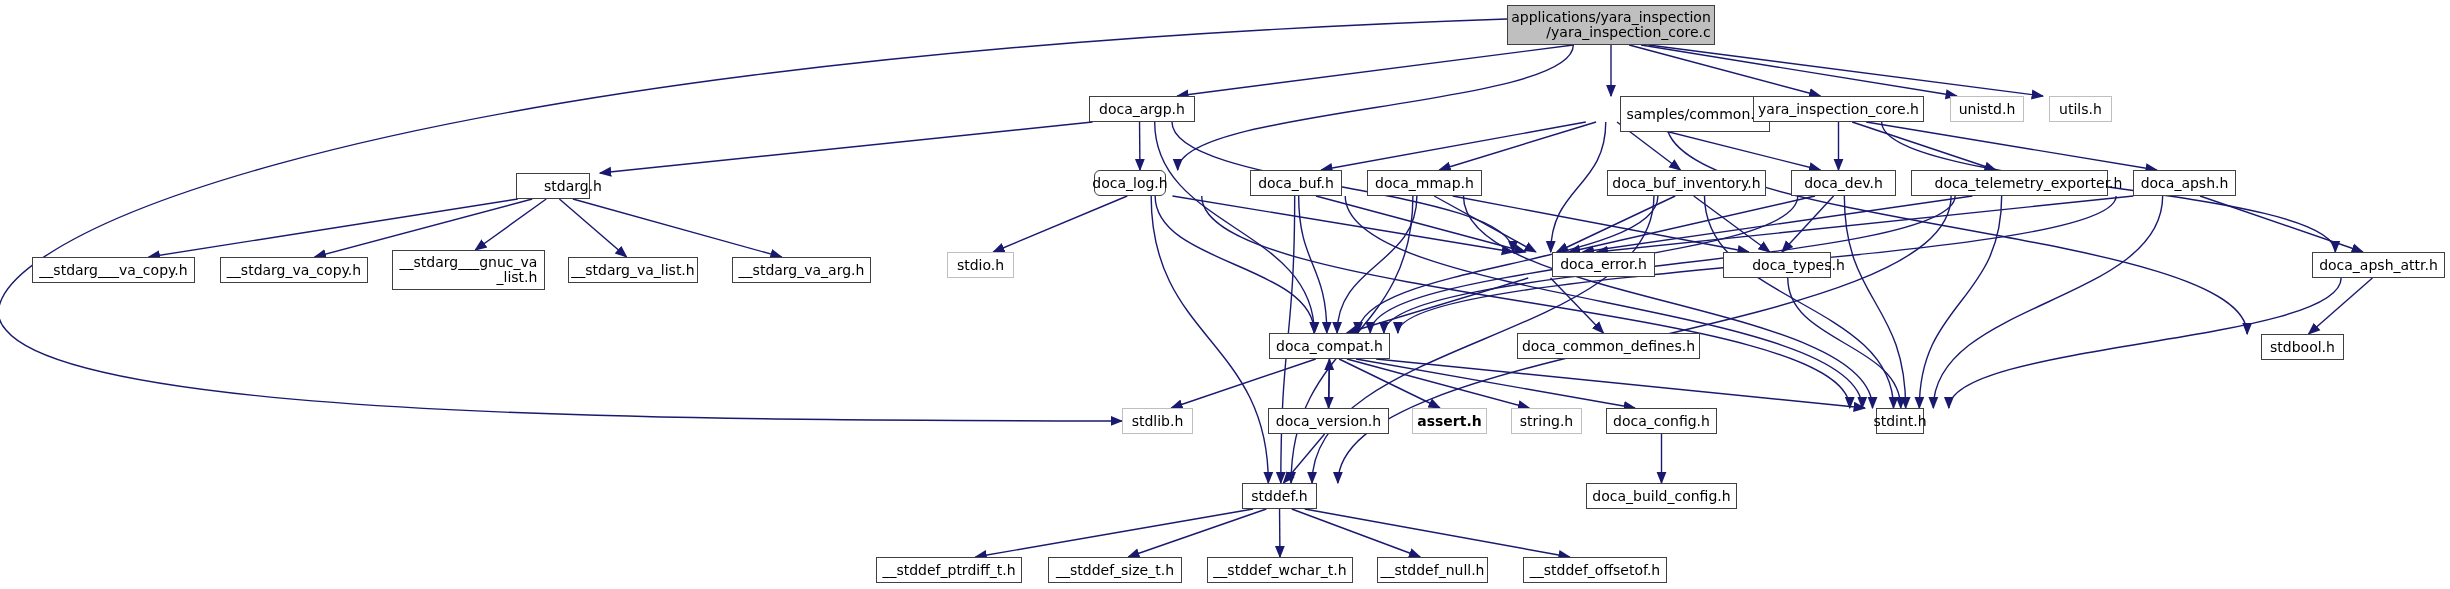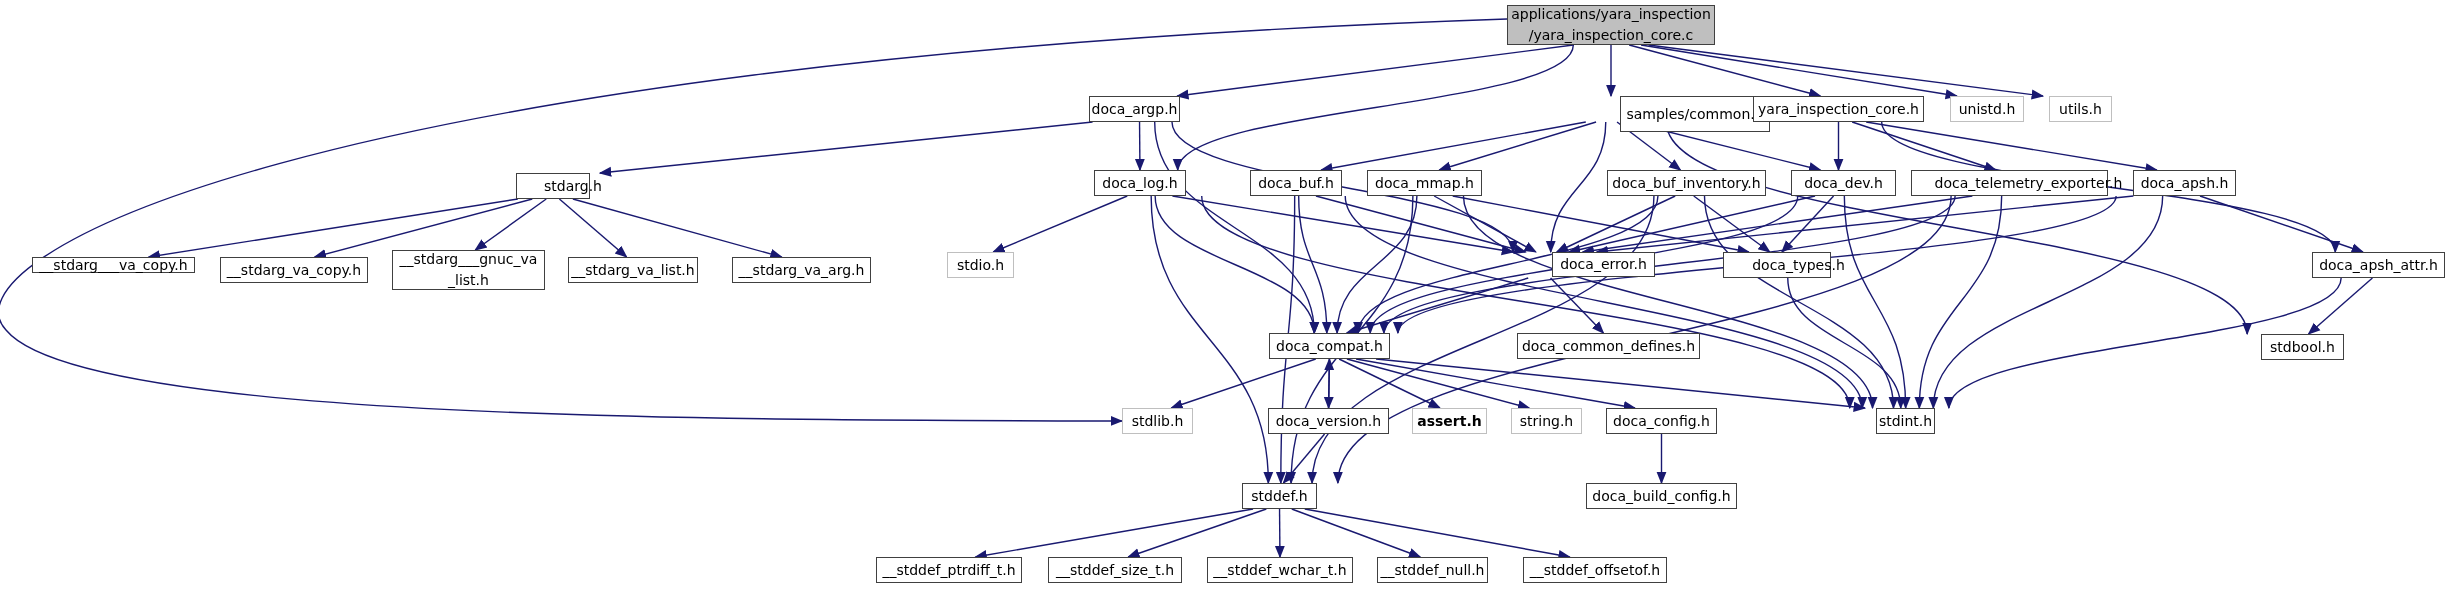--- a/index.html
+++ b/index.html
@@ -1,22 +1,22 @@
 <!DOCTYPE html>
 <html><head>
 <meta charset="utf-8">
 <style>
   html, body { margin: 0; padding: 0; background: #ffffff; }
   body { width: 2450px; height: 589px; overflow: hidden; position: relative;
          font-family: "DejaVu Sans", sans-serif; }
   #graph { position: absolute; left: 0; top: 0; width: 2450px; height: 589px; }
   .node { position: absolute; box-sizing: border-box; background: #ffffff;
           border: 1.5px solid #404040; display: flex; align-items: center;
-          justify-content: center; text-align: center; font-size: 14px;
-          line-height: 21px; color: #000000; white-space: pre; padding: 0 4px; }
+          justify-content: center; text-align: right; font-size: 14px;
+          line-height: 15px; color: #000000; white-space: pre; padding: 0 4px; }
   .node.root { background: #bfbfbf; }
   .node.sys { border-color: #bfbfbf; }
 </style>
 </head>
 <body>
 
 <svg id="graph" xmlns="http://www.w3.org/2000/svg">
   <defs>
     <marker id="arrow" viewBox="0 0 10 10" refX="9" refY="5" markerWidth="9" markerHeight="9" orient="auto-start-reverse">
       <path d="M0,1 L10,5 L0,9 z" fill="#191970"></path>
@@ -98,52 +98,52 @@
       <path d="M1266.34,509 L 1128.16,557" fill="none" stroke="#191970" stroke-width="1.4" marker-end="url(#arrow)"></path>
       <path d="M1279.54,509 L 1279.96,557" fill="none" stroke="#191970" stroke-width="1.4" marker-end="url(#arrow)"></path>
       <path d="M1291.74,509 L 1420.26,557" fill="none" stroke="#191970" stroke-width="1.4" marker-end="url(#arrow)"></path>
       <path d="M1304.74,509 L 1569.76,557" fill="none" stroke="#191970" stroke-width="1.4" marker-end="url(#arrow)"></path>
     </g>
 </svg>
 
 <div id="nodes">
     <div class="node root" style="left: 1507px; top: 5px; width: 208px; height: 40px;">applications/yara_inspection
 /yara_inspection_core.c</div>
-    <div class="node" style="left: 1089px; top: 96px; width: 91px; height: 26px;">doca_argp.h</div>
+    <div class="node" style="left: 1089px; top: 96px; width: 106px; height: 26px;">doca_argp.h</div>
     <div class="node" style="left: 1620px; top: 96px; width: 150px; height: 36px;">samples/common.h</div>
     <div class="node" style="left: 1753px; top: 96px; width: 171px; height: 26px;">yara_inspection_core.h</div>
     <div class="node sys" style="left: 1950px; top: 96px; width: 74px; height: 26px;">unistd.h</div>
     <div class="node sys" style="left: 2049px; top: 96px; width: 63px; height: 26px;">utils.h</div>
     <div class="node" style="left: 516px; top: 173px; width: 74px; height: 26px; padding-left: 44px;">stdarg.h</div>
-    <div class="node" style="left: 1094px; top: 170px; width: 92px; height: 26px;">doca_log.h</div>
+    <div class="node" style="left: 1094px; top: 170px; width: 72px; height: 26px; border-radius: 6px;">doca_log.h</div>
     <div class="node" style="left: 1250px; top: 170px; width: 92px; height: 26px;">doca_buf.h</div>
     <div class="node" style="left: 1367px; top: 170px; width: 115px; height: 26px;">doca_mmap.h</div>
     <div class="node" style="left: 1607px; top: 170px; width: 159px; height: 26px;">doca_buf_inventory.h</div>
     <div class="node" style="left: 1791px; top: 170px; width: 105px; height: 26px;">doca_dev.h</div>
     <div class="node" style="left: 1911px; top: 170px; width: 197px; height: 26px; padding-left: 42px;">doca_telemetry_exporter.h</div>
     <div class="node" style="left: 2133px; top: 170px; width: 103px; height: 26px;">doca_apsh.h</div>
-    <div class="node" style="left: 32px; top: 257px; width: 163px; height: 16px;">__stdarg___va_copy.h</div>
+    <div class="node" style="left: 32px; top: 257px; width: 163px; height: 26px;">__stdarg___va_copy.h</div>
     <div class="node" style="left: 220px; top: 257px; width: 148px; height: 26px;">__stdarg_va_copy.h</div>
     <div class="node" style="left: 392px; top: 250px; width: 153px; height: 40px;">__stdarg___gnuc_va
 _list.h</div>
     <div class="node" style="left: 568px; top: 257px; width: 130px; height: 26px;">__stdarg_va_list.h</div>
     <div class="node" style="left: 732px; top: 257px; width: 139px; height: 26px;">__stdarg_va_arg.h</div>
     <div class="node sys" style="left: 947px; top: 252px; width: 67px; height: 26px;">stdio.h</div>
     <div class="node" style="left: 1552px; top: 252px; width: 103px; height: 25px;">doca_error.h</div>
     <div class="node" style="left: 1723px; top: 252px; width: 108px; height: 26px; padding-left: 47px;">doca_types.h</div>
     <div class="node" style="left: 2312px; top: 252px; width: 133px; height: 26px;">doca_apsh_attr.h</div>
     <div class="node" style="left: 1269px; top: 333px; width: 121px; height: 26px;">doca_compat.h</div>
     <div class="node" style="left: 1517px; top: 333px; width: 183px; height: 26px;">doca_common_defines.h</div>
     <div class="node" style="left: 2261px; top: 334px; width: 83px; height: 26px;">stdbool.h</div>
     <div class="node sys" style="left: 1122px; top: 408px; width: 71px; height: 26px;">stdlib.h</div>
     <div class="node" style="left: 1268px; top: 408px; width: 121px; height: 26px;">doca_version.h</div>
     <div class="node sys" style="left: 1412px; top: 408px; width: 75px; height: 26px; font-weight: bold;">assert.h</div>
     <div class="node sys" style="left: 1511px; top: 408px; width: 71px; height: 26px;">string.h</div>
     <div class="node" style="left: 1606px; top: 408px; width: 111px; height: 26px;">doca_config.h</div>
-    <div class="node" style="left: 1876px; top: 408px; width: 59px; height: 26px;">stdint.h</div>
+    <div class="node" style="left: 1876px; top: 408px; width: 48px; height: 26px;">stdint.h</div>
     <div class="node" style="left: 1242px; top: 483px; width: 75px; height: 26px;">stddef.h</div>
     <div class="node" style="left: 1586px; top: 483px; width: 151px; height: 26px;">doca_build_config.h</div>
     <div class="node" style="left: 876px; top: 557px; width: 146px; height: 26px;">__stddef_ptrdiff_t.h</div>
     <div class="node" style="left: 1048px; top: 557px; width: 134px; height: 26px;">__stddef_size_t.h</div>
     <div class="node" style="left: 1207px; top: 557px; width: 146px; height: 26px;">__stddef_wchar_t.h</div>
     <div class="node" style="left: 1377px; top: 557px; width: 111px; height: 26px;">__stddef_null.h</div>
     <div class="node" style="left: 1523px; top: 557px; width: 144px; height: 26px;">__stddef_offsetof.h</div>
   </div>
 
 </body></html>

